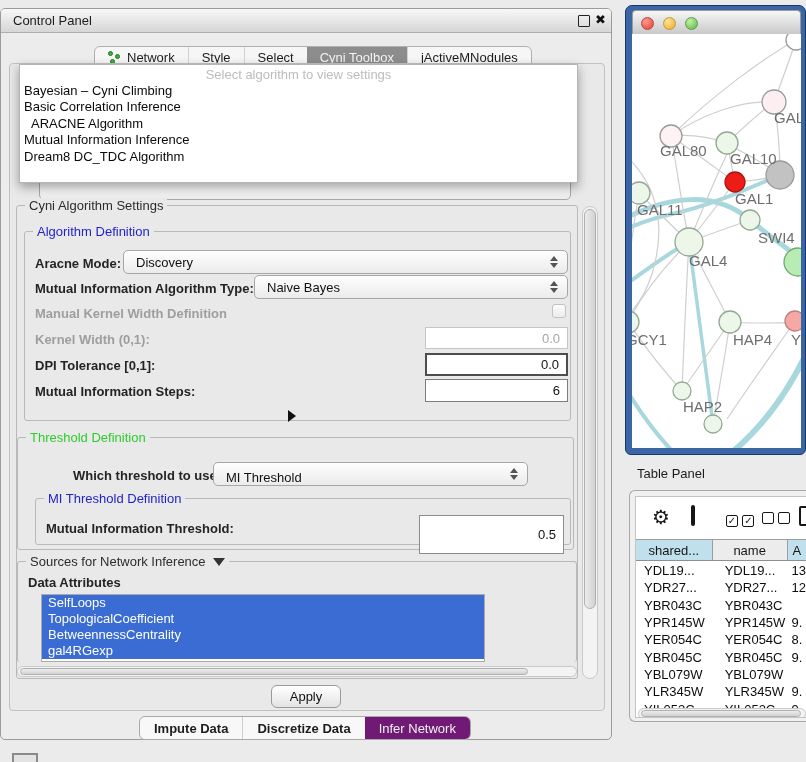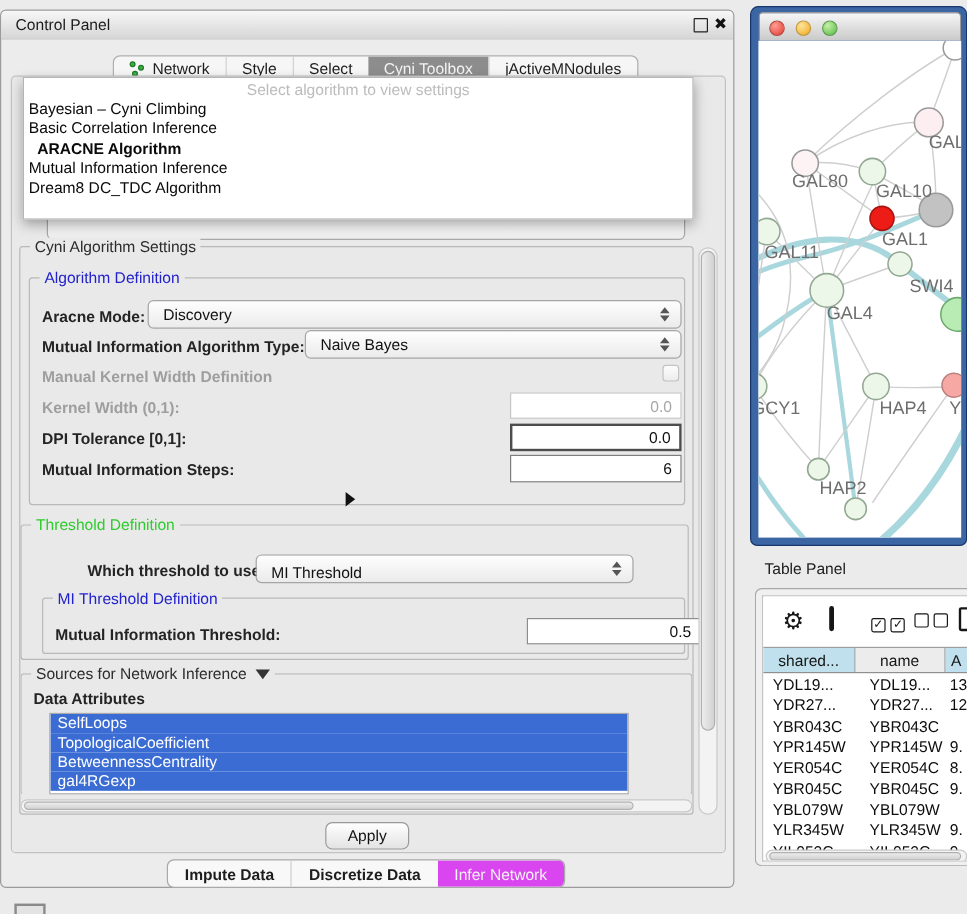--- a/index.html
+++ b/index.html
@@ -29,21 +29,21 @@
   #cp-inner{left:8px;top:54px;width:596px;height:648px;background:#e9e9e9;border:1px solid #c2c2c2;border-radius:4px;box-sizing:border-box;}
 
   
   #ghost-combo{left:38px;top:168px;width:532px;height:23px;background:linear-gradient(#fdfdfd,#ededed);border:1px solid #a8a8a8;border-radius:5px;box-sizing:border-box;}
 
   
   #dropdown{left:18px;top:55px;width:559px;height:119px;background:#fff;border:1px solid #b5b5b5;box-shadow:0 4px 10px rgba(0,0,0,.35);z-index:30;box-sizing:border-box;}
   #dd-hint{width:100%;text-align:center;top:2px;font-size:13px;color:#bcbcbc;}
   #dd-items{left:0;top:18px;width:100%;}
   .dd-item{font-size:13px;color:#0a0a0a;line-height:16.4px;padding-left:4px;white-space:nowrap;}
-  .dd-item.bold{font-weight:bold;padding-left:11px;}
+  .dd-item.bold{font-weight:normal;padding-left:11px;}
 
   
   .gbox{border:1px solid #b9b9b9;border-radius:3px;box-sizing:border-box;}
   .gtitle{position:absolute;top:-8px;left:8px;background:#e9e9e9;padding:0 4px;font-size:13px;color:#2c2c2c;white-space:nowrap;}
   .blue{color:#2222cc;}
   .green{color:#2ecc2e;}
 
   .lbl{font-size:13px;font-weight:bold;color:#242424;white-space:nowrap;}
   .lbl.dis{color:#9e9e9e;}
   .combo{background:linear-gradient(#fefefe,#ebebeb);border:1px solid #a6a6a6;border-radius:5px;box-sizing:border-box;font-size:13px;color:#111;display:flex;align-items:center;padding-left:12px;}
@@ -52,35 +52,35 @@
   .spin b.up{top:1px;border-bottom:5px solid #555;}
   .spin b.dn{bottom:1px;border-top:5px solid #555;}
   .field{background:#fff;box-sizing:border-box;font-size:13px;display:flex;align-items:center;justify-content:flex-end;padding-right:7px;color:#111;}
   .field.dis{border:1px solid #c6c6c6;color:#a6a6a6;}
   .checkbox{width:14px;height:14px;border:1px solid #c3c3c3;border-radius:3px;background:linear-gradient(#fcfcfc,#ececec);box-sizing:border-box;}
 
   .tri-right{width:0;height:0;border-top:6px solid transparent;border-bottom:6px solid transparent;border-left:8px solid #111;}
   .tri-down{width:0;height:0;border-left:6px solid transparent;border-right:6px solid transparent;border-top:8px solid #333;display:inline-block;}
 
   
-  #attr-list{left:40px;top:585px;width:483px;height:68px;background:#fff;border:1px solid #ababab;box-sizing:border-box;overflow:hidden;}
+  #attr-list{left:40px;top:585px;width:444px;height:68px;background:#fff;border:1px solid #ababab;box-sizing:border-box;overflow:hidden;}
   .attr-item{height:16px;line-height:16px;background:#3a6cd4;color:#fff;font-size:13px;padding-left:6px;white-space:nowrap;}
   #attr-vscroll{left:493px;top:3px;width:9px;height:54px;background:linear-gradient(90deg,#d6d6d6,#bdbdbd);border:1px solid #aaa;border-radius:5px;box-sizing:border-box;}
 
   
   .sb-track{background:#f3f3f3;border:1px solid #c9c9c9;border-radius:8px;box-sizing:border-box;}
   .sb-thumb{position:absolute;background:linear-gradient(90deg,#ececec,#d2d2d2);border:1px solid #b0b0b0;border-radius:6px;box-sizing:border-box;}
   .sb-thumb.h{background:linear-gradient(#ececec,#d2d2d2);}
 
   
   #apply-btn{left:270px;top:676px;width:68px;height:21px;background:linear-gradient(#ffffff,#e3e3e3);border:1px solid #9a9a9a;border-radius:6px;font-size:13px;color:#111;display:flex;align-items:center;justify-content:center;}
   #bottom-tabs{left:138px;top:707px;height:22px;display:flex;background:#f8f8f8;border:1px solid #a9a9a9;border-radius:6px;overflow:hidden;}
   .btab{display:flex;align-items:center;padding:0 14px;font-size:13px;font-weight:bold;color:#1d1d1d;border-left:1px solid #cfcfcf;}
   .btab:first-child{border-left:none;}
-  .btab.sel{background:#d946ef;color:#f2f2f2;font-weight:normal;border-left:none;}
+  .btab.sel{background:#701a75;color:#f2f2f2;font-weight:normal;border-left:none;}
 
   
   #net-window{left:625px;top:5px;width:181px;height:450px;background:#3c66a3;border:1px solid #17366b;border-radius:7px 7px 6px 6px;box-sizing:border-box;}
   #net-titlebar{left:6px;top:4px;width:169px;height:24px;background:linear-gradient(#f6f6f6,#c9c9c9);border-radius:4px 4px 0 0;border:1px solid #9b9b9b;border-bottom:none;box-sizing:border-box;}
   .traffic{position:absolute;top:5.5px;width:13px;height:13px;border-radius:50%;box-sizing:border-box;}
   #tl-red{left:8px;background:radial-gradient(circle at 35% 30%,#ff9d94,#e23b30);border:1px solid #b8463d;}
   #tl-yellow{left:30px;background:radial-gradient(circle at 35% 30%,#ffe49a,#f0a820);border:1px solid #c29a3b;}
   #tl-green{left:52px;background:radial-gradient(circle at 35% 30%,#c6f0a8,#52ba42);border:1px solid #5d9e4e;}
   #net-canvas{left:6px;top:28px;width:169px;height:414px;background:#fff;overflow:hidden;}
 
@@ -207,21 +207,21 @@
       <span>MI Threshold</span>
       <span class="spin">
           <b class="up"></b>
           <b class="dn"></b>
         </span>
     </div>
     <div class="abs gbox" style="left:34px;top:489px;width:536px;height:47px;">
       <span class="gtitle blue">MI Threshold Definition</span>
     </div>
     <span class="abs lbl" style="left:45px;top:512px;">Mutual Information Threshold:</span>
-    <div class="abs field" style="left:438px;top:506px;width:145px;height:22px;border:1px solid #8d8d8d;">
+    <div class="abs field" style="left:418px;top:506px;width:145px;height:39px;border:1px solid #8d8d8d;">
       <span>0.5</span>
     </div>
 
     <div class="abs gbox" style="left:16px;top:552px;width:560px;height:101px;border-bottom:none;">
       <span class="gtitle"><span>Sources for Network Inference</span> <span class="tri-down" style="margin-left:4px;"></span></span>
     </div>
     <span class="abs lbl" style="left:27px;top:566px;">Data Attributes</span>
     <div class="abs" id="attr-list">
 
     <div class="attr-item">SelfLoops</div>

